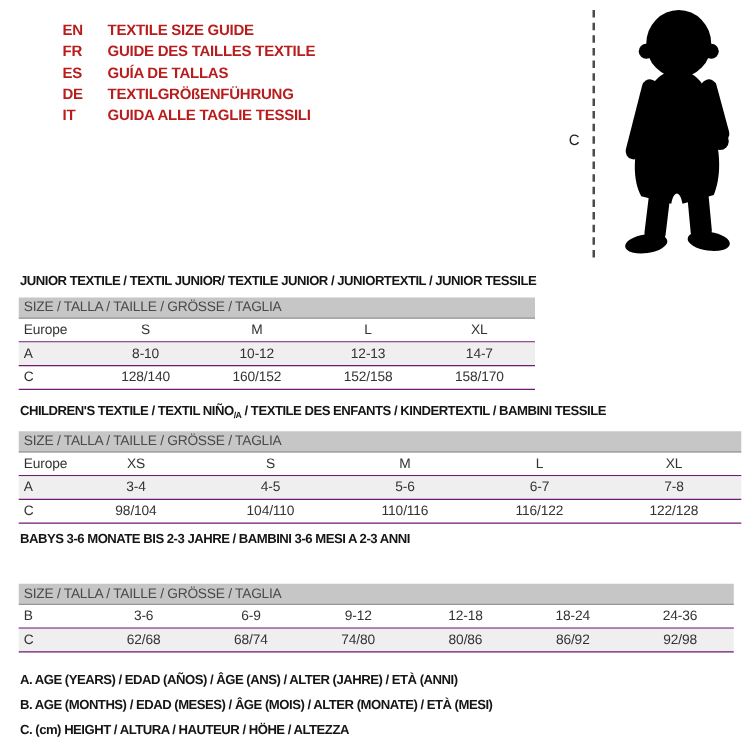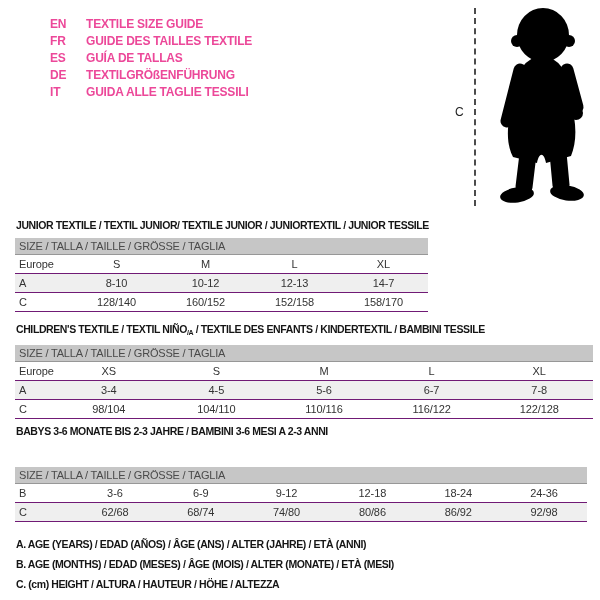--- a/index.html
+++ b/index.html
@@ -1,21 +1,21 @@
 <!DOCTYPE html>
 <html><head>
 <meta charset="utf-8">
 <style>
   html,body{margin:0;padding:0;background:#fff;}
   #stage{position:relative;width:600px;height:600px;background:#fff;overflow:hidden;
          font-family:"Liberation Sans",sans-serif;color:#1a1a1a;}
 
   
   .lang-block{position:absolute;left:28px;top:16px;}
-  .lang-row{display:flex;line-height:17px;font-weight:bold;font-size:12px;letter-spacing:-0.2px;color:#ec4899;padding-left:22px;}
+  .lang-row{display:flex;line-height:17px;font-weight:bold;font-size:12px;letter-spacing:-0.2px;color:#b91c1c;padding-left:22px;}
   .lang-code{width:36px;}
   .lang-title{white-space:nowrap;}
 
   
   .dash-line{position:absolute;left:474px;top:8px;height:198px;width:0;border-left:2px dashed #4b4b4b;}
   .c-label{position:absolute;left:455px;top:105px;font-size:12px;color:#222;}
   .baby-svg{position:absolute;left:478px;top:4px;}
 
   
   .sec-title{position:absolute;left:16px;font-weight:bold;font-size:10.5px;letter-spacing:-0.4px;

